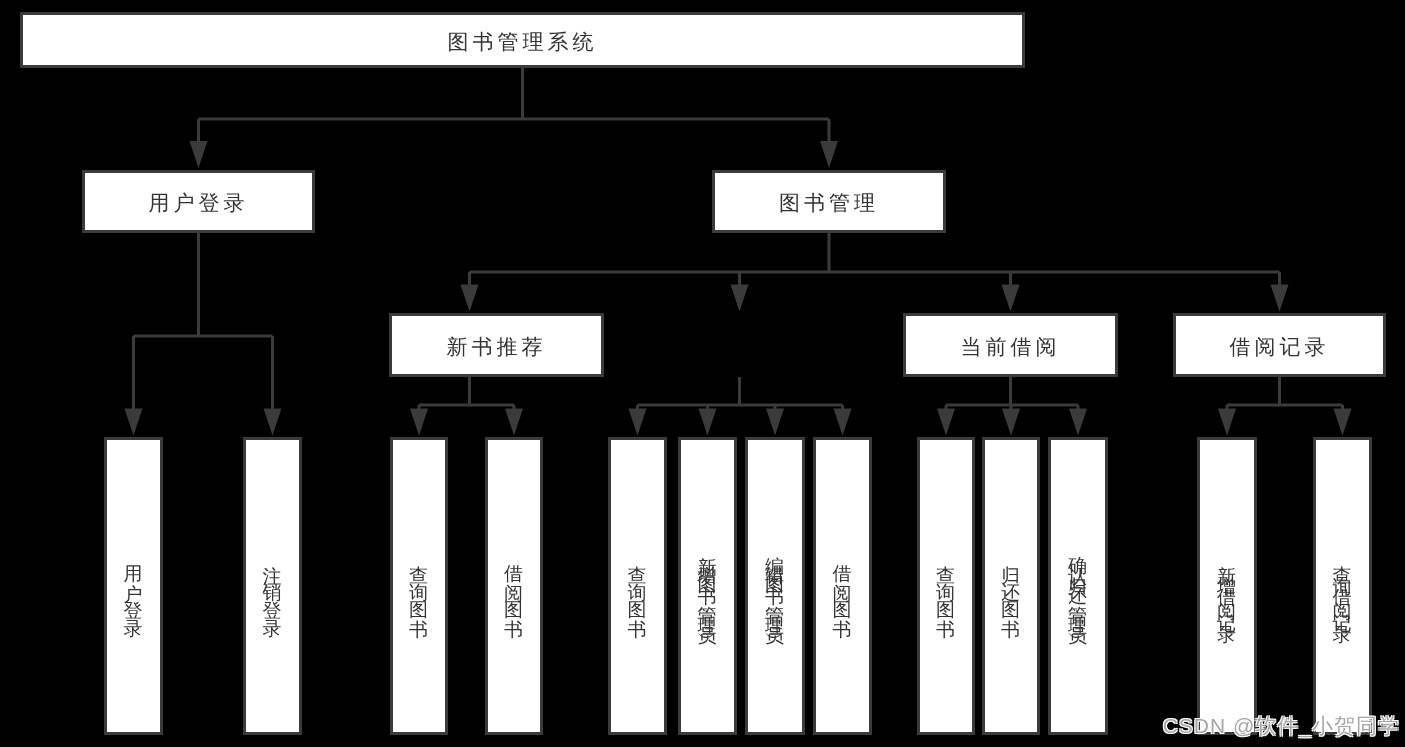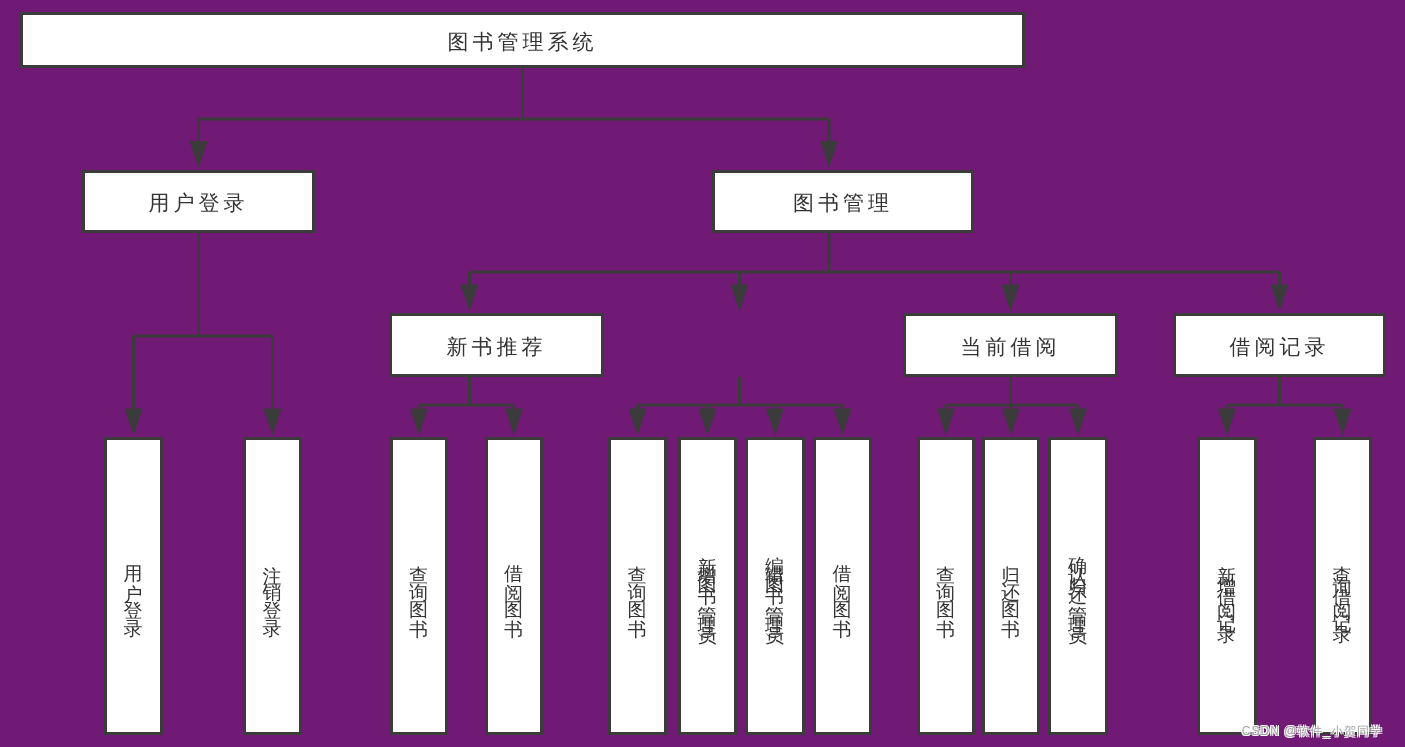--- a/index.html
+++ b/index.html
@@ -4,21 +4,21 @@
 <style>
   html, body {
     margin: 0;
     padding: 0;
     background: #ffffff;
   }
   .canvas {
     position: relative;
     width: 1405px;
     height: 747px;
-    background: #701a75;
+    background: #000000;
     overflow: hidden;
     font-family: "Liberation Sans", "DejaVu Sans", sans-serif;
   }
   .connectors {
     position: absolute;
     left: 0; top: 0;
     width: 1405px;
     height: 747px;
   }
   .connectors .ln {
@@ -51,23 +51,23 @@
     writing-mode: vertical-rl;
     text-orientation: mixed;
     font-size: 19px;
     line-height: 1;
   }
   .sp-wide  { letter-spacing: 18px; }
   .sp-mid   { letter-spacing: 12px; }
   .sp-tight { letter-spacing: 10px; }
   .watermark {
     position: absolute;
-    right: 22px;
+    right: 5px;
     bottom: 7px;
-    font-size: 12px;
+    font-size: 21px;
     color: #a5a5a5;
     letter-spacing: 1px;
     text-shadow:
       -1px -1px 0 #ffffff,
        1px -1px 0 #ffffff,
       -1px  1px 0 #ffffff,
        1px  1px 0 #ffffff;
     white-space: nowrap;
   }
 </style>
@@ -132,21 +132,21 @@
       M1002,408.5 h18 L1011,435.5 z
       M1069,408.5 h18 L1078,435.5 z
       M1218,408.5 h18 L1227,435.5 z
       M1333.5,408.5 h18 L1342.5,435.5 z"></path>
   </svg>
 
   <div class="box h" style="left:20px; top:12px; width:1005px; height:56px;">图书管理系统</div>
 
   <div class="box h" style="left:82px; top:170px; width:233px; height:63px;">用户登录</div>
 
-  <div class="box h" style="left:712px; top:170px; width:262px; height:63px;">图书管理</div>
+  <div class="box h" style="left:712px; top:170px; width:234px; height:63px;">图书管理</div>
 
   <div class="box h" style="left:362px; top:313px; width:215px; height:64px;margin-left:27px;">新书推荐</div>
 
 
   <div class="box h" style="left:1173px; top:313px; width:213px; height:64px;">借阅记录</div>
 
   <div class="box h" style="left:903px; top:313px; width:215px; height:64px;">当前借阅</div>
 
   <div class="box v sp-wide" style="left:104px; top:437px; width:59px; height:298px;">用户登录</div>
 

